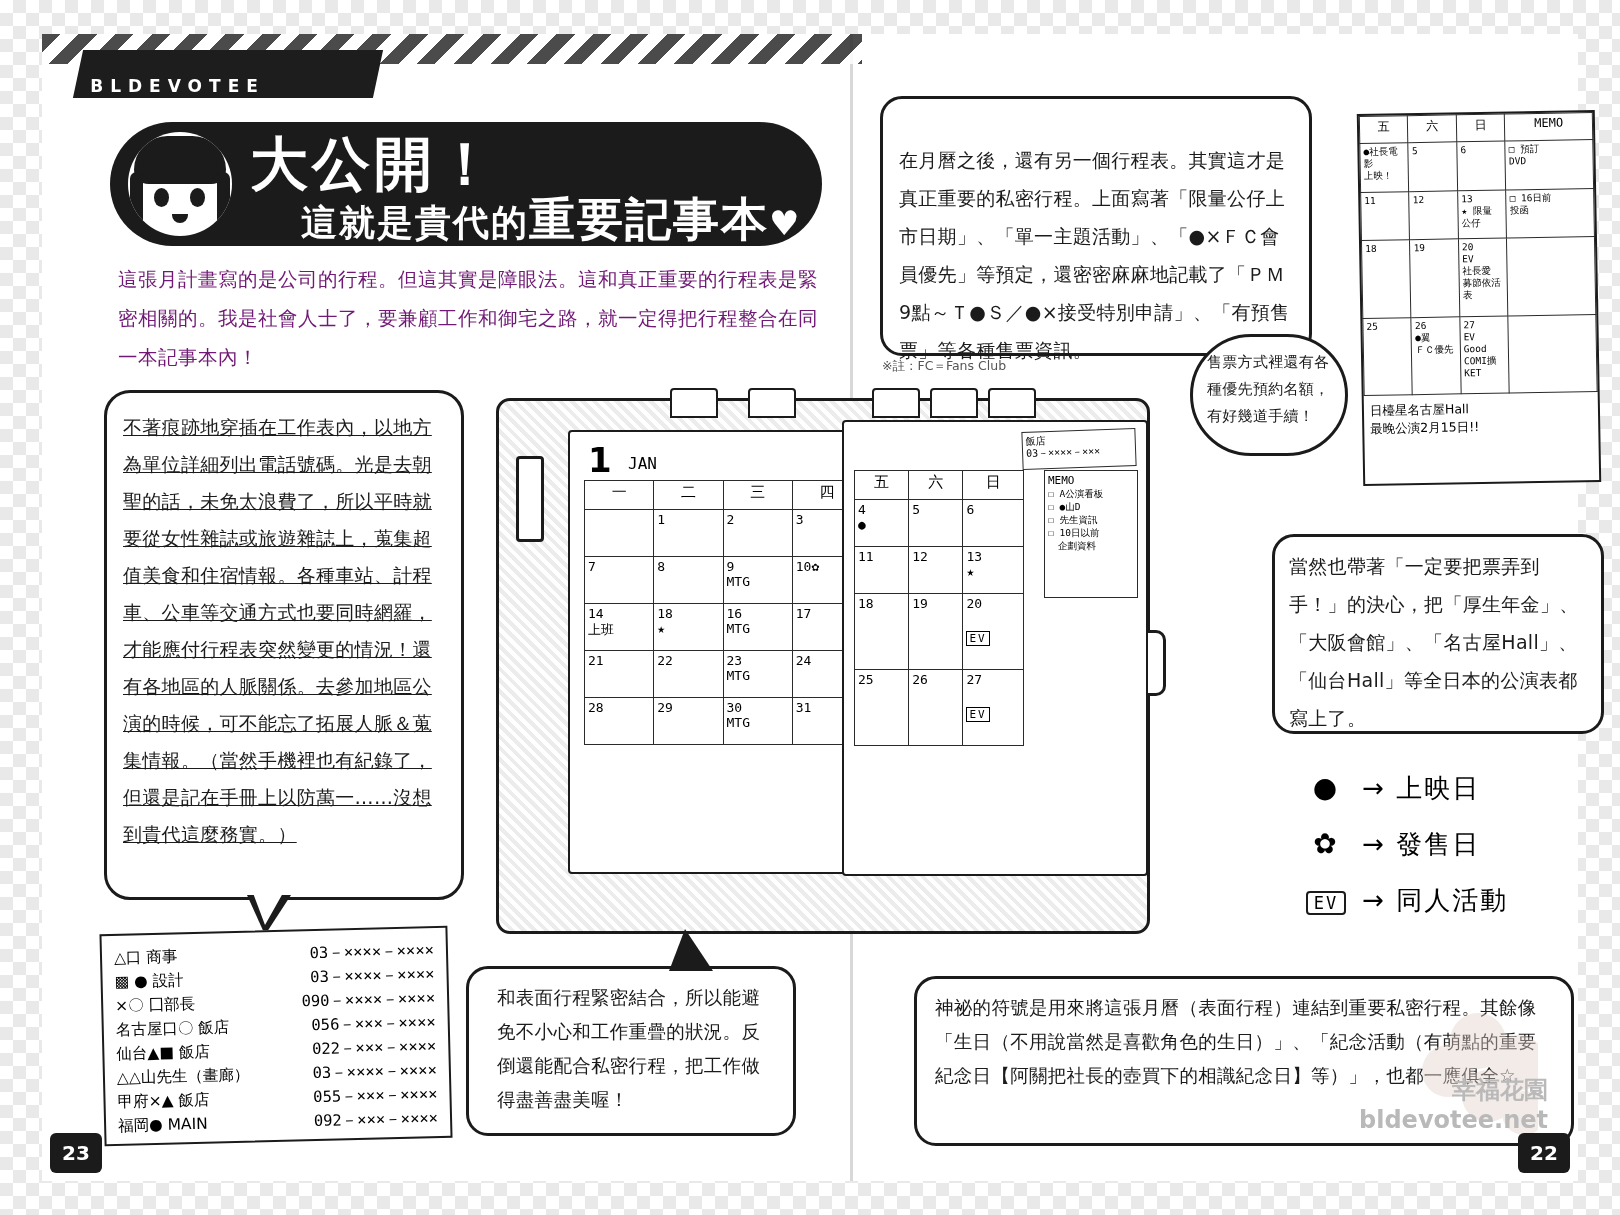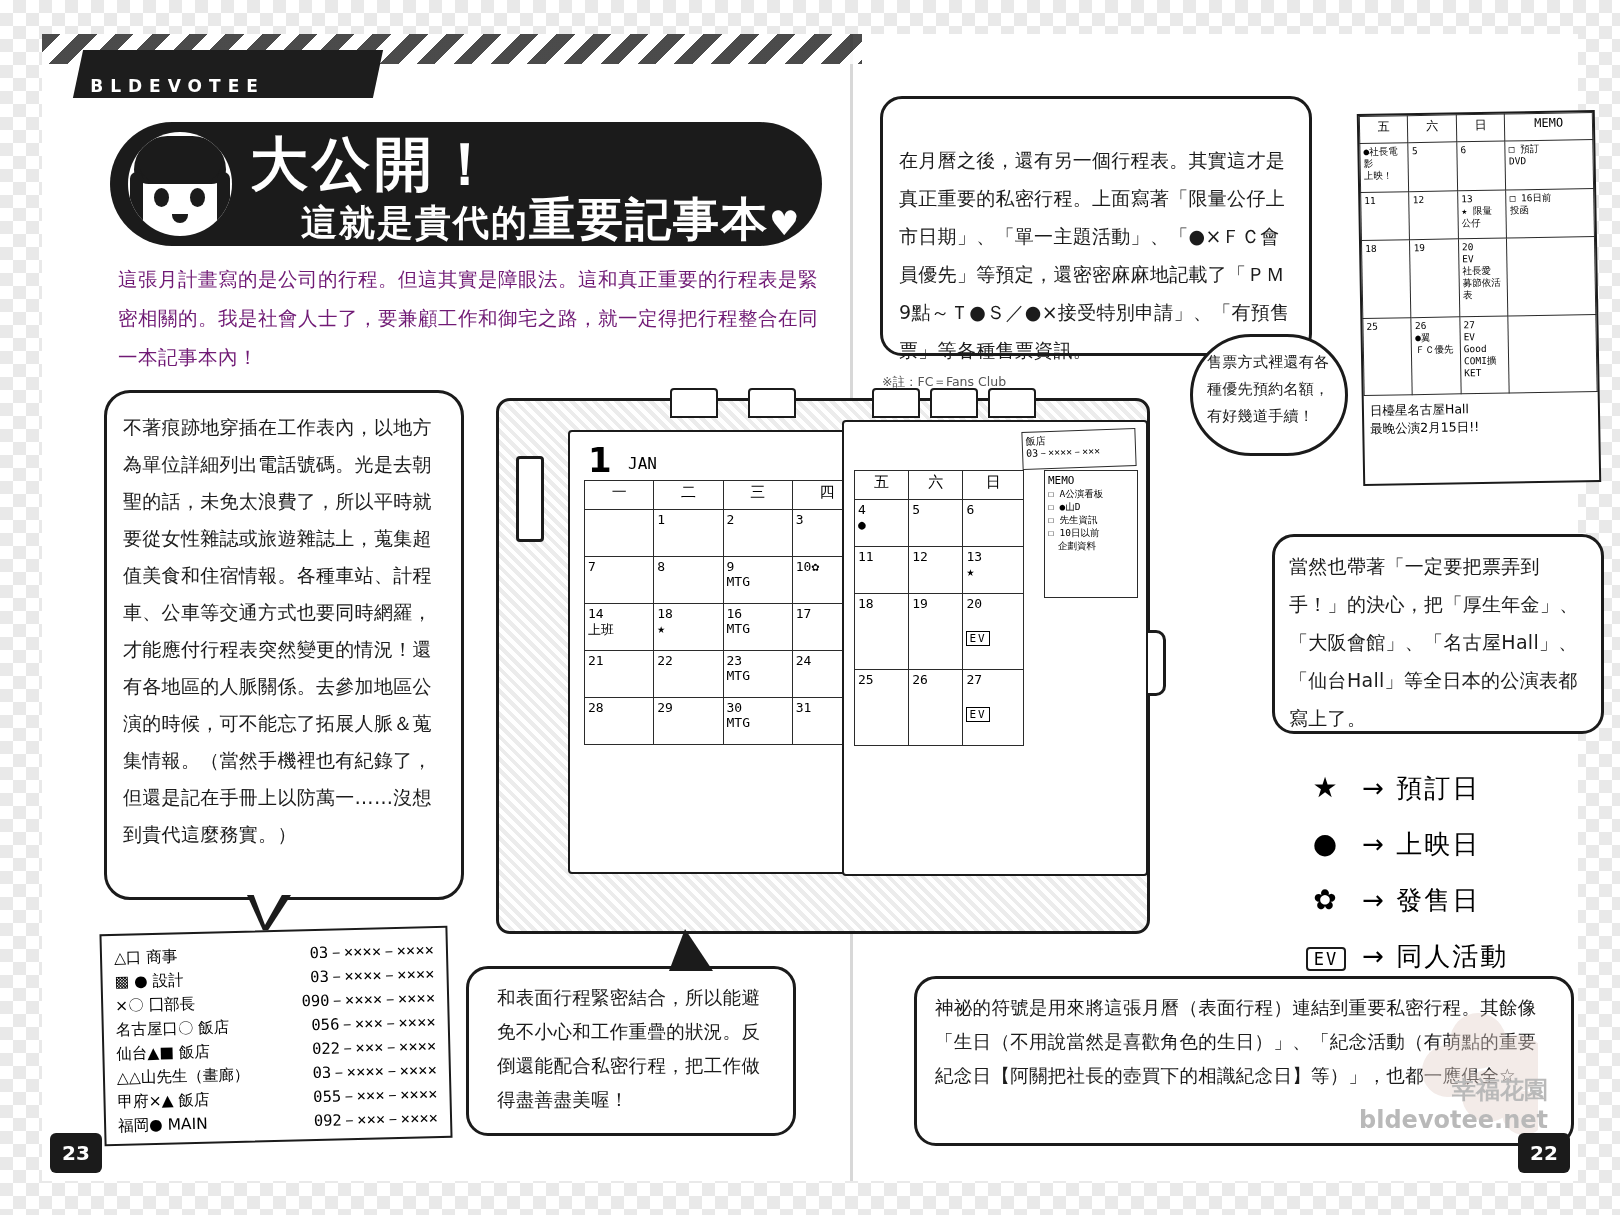--- a/index.html
+++ b/index.html
@@ -72,21 +72,21 @@
   }
   
   .bubble{
     position:absolute;border:3px solid #1b1b1b;border-radius:22px;background:#fff;
     box-sizing:border-box;color:#1b1b1b;
   }
   .bubble .inner{padding:14px 18px;font-size:19px;line-height:36px;letter-spacing:.3px;}
   .tail{position:absolute;width:0;height:0;}
 
   
-  #b-left{left:62px;top:356px;width:360px;height:510px;border-radius:26px;}
+  #b-left{left:62px;top:356px;width:360px;height:510px;border-radius:26px;text-decoration:underline;}
   #b-left .inner{font-size:19px;line-height:37px;padding:16px 16px;}
   #b-left .tail{left:140px;bottom:-38px;border-left:18px solid transparent;border-right:26px solid transparent;border-top:40px solid #1b1b1b;}
   #b-left .tail:after{content:"";position:absolute;left:-12px;top:-42px;width:0;height:0;border-left:12px solid transparent;border-right:18px solid transparent;border-top:32px solid #fff;}
 
   
   .phonecard{
     position:absolute;left:60px;top:896px;width:348px;height:212px;
     border:2px solid #1b1b1b;background:#fff;transform:rotate(-1.4deg);
     padding:10px 12px;box-sizing:border-box;
     font-family:"DejaVu Sans Mono","Liberation Mono",monospace;
@@ -97,21 +97,21 @@
 
   
   #b-center{left:424px;top:932px;width:330px;height:170px;}
   #b-center .inner{font-size:18.5px;line-height:34px;padding:12px 28px;}
   #b-center .tail{left:200px;top:-40px;border-left:16px solid transparent;border-right:28px solid transparent;border-bottom:42px solid #1b1b1b;}
 
   
   #b-top-right{left:838px;top:62px;width:432px;height:260px;}
   #b-top-right .inner{font-size:19px;line-height:38px;padding:14px 16px;margin-top:28px;}
 
-  .footnote{position:absolute;left:840px;top:340px;font-size:12.5px;color:#555;}
+  .footnote{position:absolute;left:840px;top:324px;font-size:12.5px;color:#555;}
 
   
   #b-ticket{left:1148px;top:300px;width:158px;height:122px;border-radius:70px;}
   #b-ticket .inner{font-size:15px;line-height:27px;padding:12px 14px;}
 
   
   #b-right{left:1230px;top:500px;width:332px;height:200px;}
   #b-right .inner{font-size:19px;line-height:38px;padding:10px 14px;}
 
   
@@ -417,25 +417,20 @@
       <div class="cap" style="white-space:pre-line">日檯星名古屋Hall
 最晚公演2月15日!!</div>
     </div>
 
     <div class="bubble" id="b-right">
       <div class="inner">當然也帶著「一定要把票弄到手！」的決心，把「厚生年金」、「大阪會館」、「名古屋Hall」、「仙台Hall」等全日本的公演表都寫上了。</div>
     </div>
 
     <div class="legend">
       <div>
-        <span class="sym">★</span>
-        <span>→</span>
-        <span>預訂日</span>
-      </div>
-      <div>
         <span class="sym">●</span>
         <span>→</span>
         <span>上映日</span>
       </div>
       <div>
         <span class="sym">✿</span>
         <span>→</span>
         <span>發售日</span>
       </div>
       <div>

